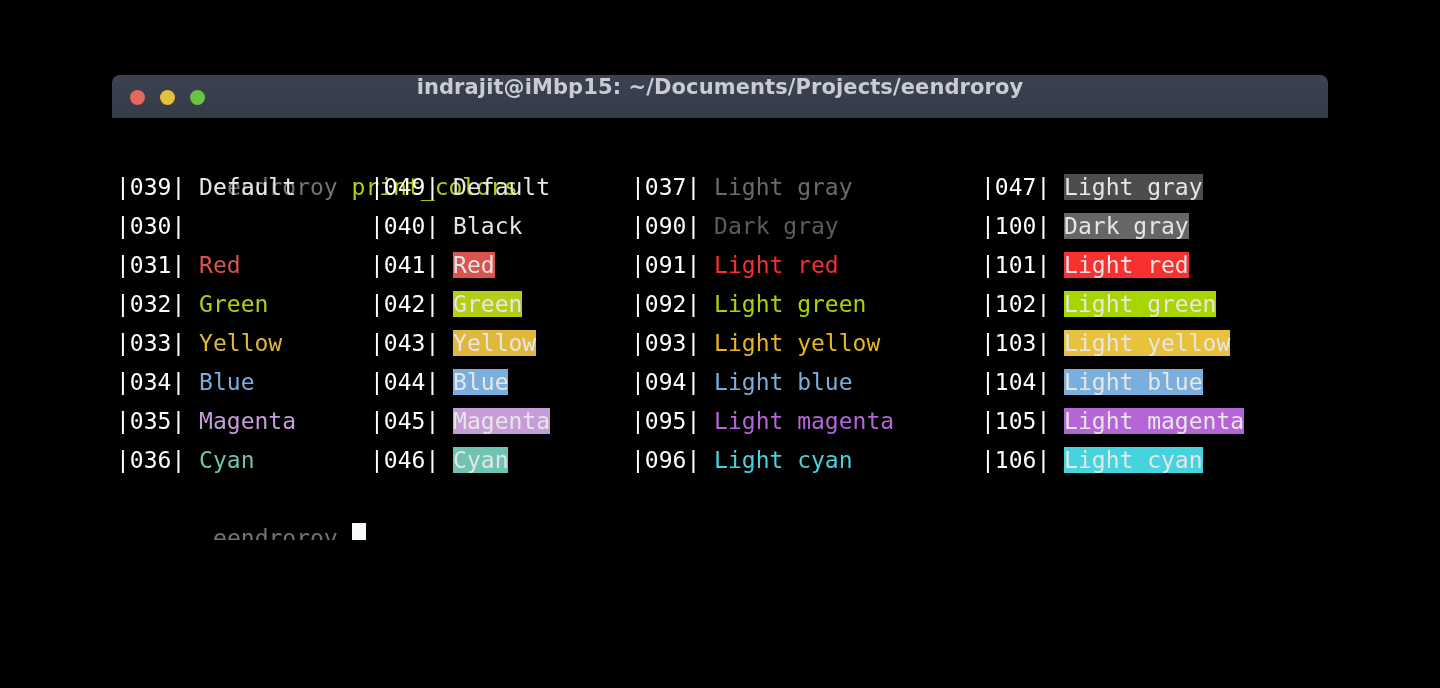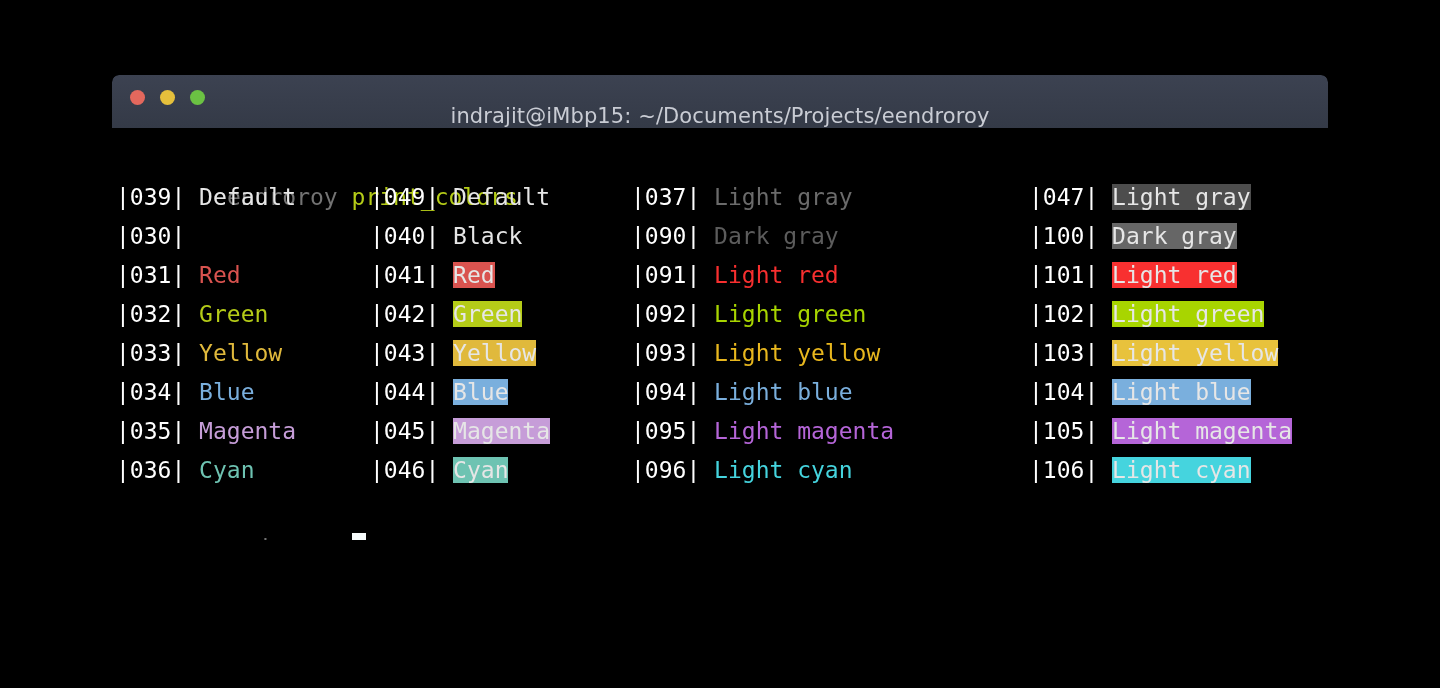--- a/index.html
+++ b/index.html
@@ -23,25 +23,26 @@
     width: 1216px;
     height: 465px;
     border-radius: 7px;
     background: #000000;
     overflow: hidden;
   }
 
   
   #titlebar {
     position: relative;
-    height: 53px;
+    height: 43px;
     background: linear-gradient(to bottom, #3c4251, #343a47);
     border-radius: 7px 7px 0 0;
     display: flex;
-    align-items: flex-end;
+    align-items: flex-start;
+    font-weight: bold;
   }
   #traffic-lights {
     position: absolute;
     left: 18px;
     top: 0;
     height: 45px;
     display: flex;
     align-items: center;
     gap: 15px;
   }
@@ -115,21 +116,21 @@
   .cell {
     position: absolute;
     top: 0;
     white-space: pre;
     height: 39px;
     line-height: 39px;
   }
   .cell.col0 { left: 4px; text-decoration: underline; }
   .cell.col1 { left: 258px; }
   .cell.col2 { left: 519px; }
-  .cell.col3 { left: 869px; margin-left: 48px; }
+  .cell.col3 { left: 869px; }
 
   .code {
     color: #ffffff;
   }
   .label {
     
   }
 </style>
 </head>
 <body>

